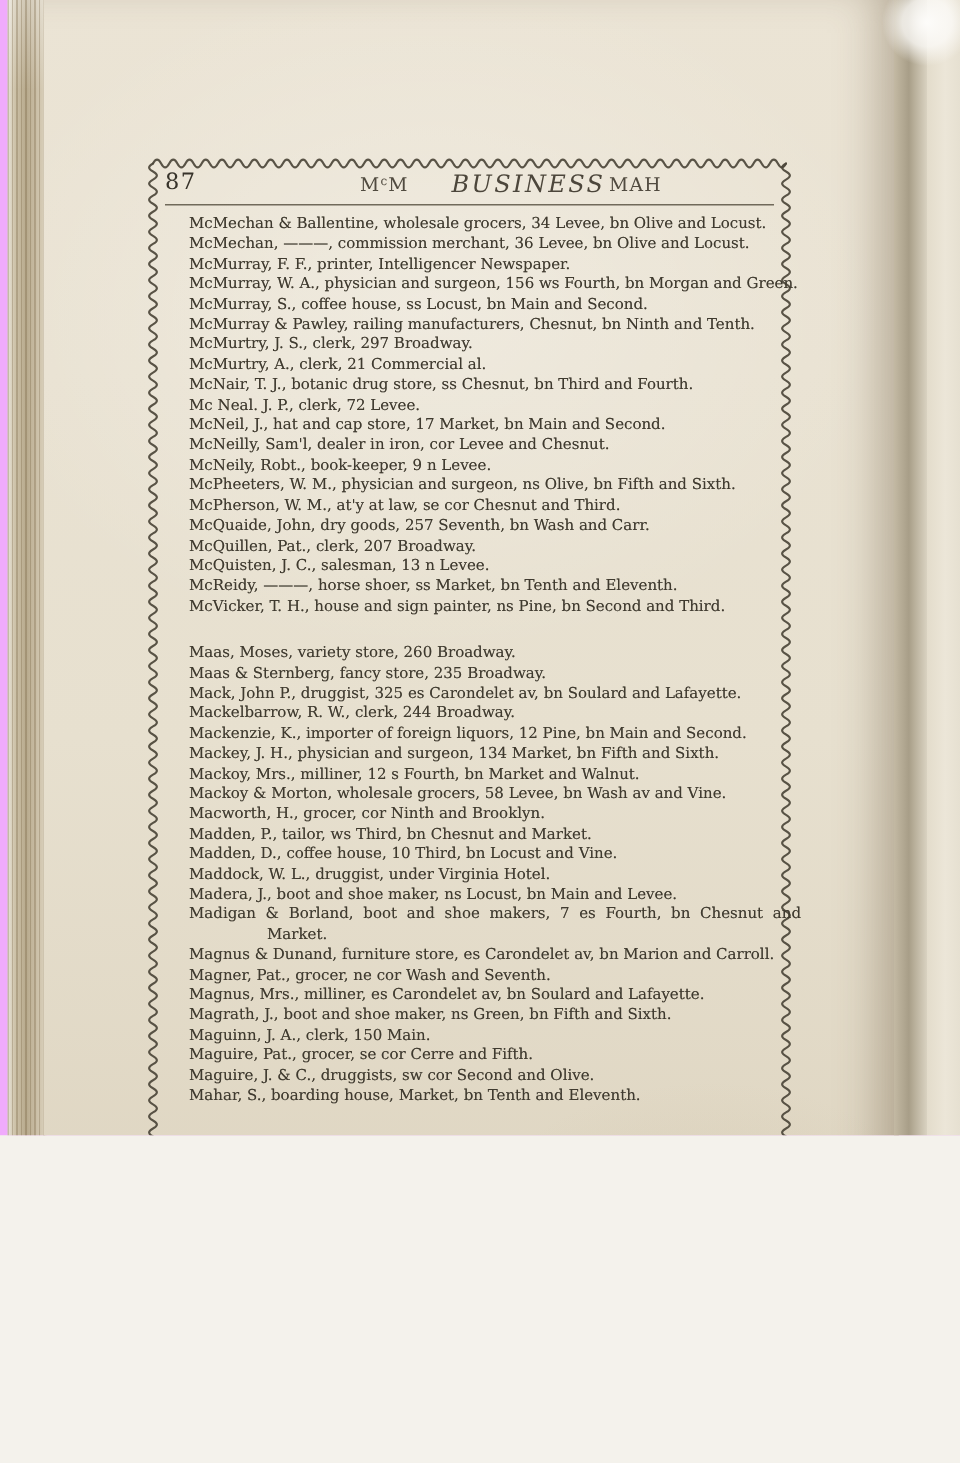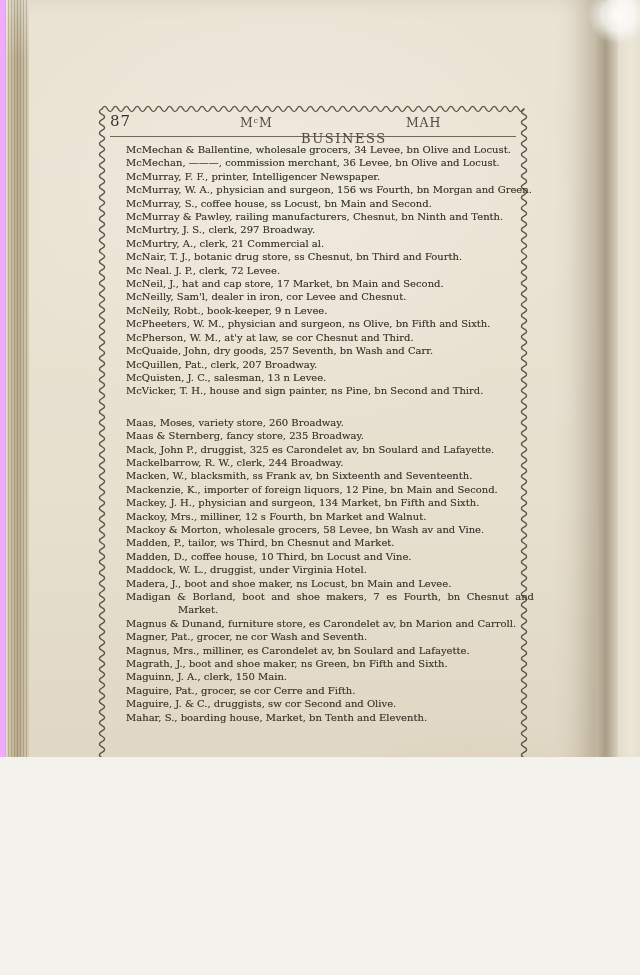--- a/index.html
+++ b/index.html
@@ -53,22 +53,23 @@
   .frame svg{position:absolute;left:0;top:0;}
   .pgnum{
     position:absolute;left:12px;top:7px;font-size:15px;color:#37332a;
     letter-spacing:1px;
   }
   .catch{position:absolute;top:10px;font-size:12.5px;color:#514b40;letter-spacing:.8px;}
   .catch sup{font-size:8px;vertical-align:4px;}
   .catch.l{left:142px;}
   .catch.r{left:308px;}
   .title{
-    position:absolute;left:203px;top:26px;font-size:13px;color:#4c463b;
+    position:absolute;left:203px;top:8px;font-size:16px;color:#4c463b;
     letter-spacing:1.6px;
+    font-style:italic;
   }
   .rule{position:absolute;left:12px;top:31px;width:406px;height:1px;background:#5a5344;opacity:.85;}
   .entries{
     position:absolute;left:28px;top:38px;width:408px;
     font-size:10px;line-height:13.4px;color:#3f3a2f;
     text-shadow:0 0 .4px rgba(63,58,47,.55);
   }
   .entry{
     margin:0;padding-left:52px;text-indent:-52px;
     text-align:justify;
@@ -117,33 +118,34 @@
           <p class="entry">McNair, T. J., botanic drug store, ss Chesnut, bn Third and Fourth.</p>
           <p class="entry">Mc Neal. J. P., clerk, 72 Levee.</p>
           <p class="entry">McNeil, J., hat and cap store, 17 Market, bn Main and Second.</p>
           <p class="entry">McNeilly, Sam'l, dealer in iron, cor Levee and Chesnut.</p>
           <p class="entry">McNeily, Robt., book-keeper, 9 n Levee.</p>
           <p class="entry">McPheeters, W. M., physician and surgeon, ns Olive, bn Fifth and Sixth.</p>
           <p class="entry">McPherson, W. M., at'y at law, se cor Chesnut and Third.</p>
           <p class="entry">McQuaide, John, dry goods, 257 Seventh, bn Wash and Carr.</p>
           <p class="entry">McQuillen, Pat., clerk, 207 Broadway.</p>
           <p class="entry">McQuisten, J. C., salesman, 13 n Levee.</p>
+          <p class="entry">McReidy, ———, horse shoer, ss Market, bn Tenth and Eleventh.</p>
           <p class="entry">McVicker, T. H., house and sign painter, ns Pine, bn Second and Third.</p>
         </div>
       <div class="group g2">
 
       <p class="entry">Maas, Moses, variety store, 260 Broadway.</p>
           <p class="entry">Maas &amp; Sternberg, fancy store, 235 Broadway.</p>
           <p class="entry">Mack, John P., druggist, 325 es Carondelet av, bn Soulard and Lafayette.</p>
           <p class="entry">Mackelbarrow, R. W., clerk, 244 Broadway.</p>
-          <p class="entry">Macken, W., blacksmith, ss Frank av, bn Sixteenth and Seventeenth.</p>
           <p class="entry">Mackenzie, K., importer of foreign liquors, 12 Pine, bn Main and Second.</p>
           <p class="entry">Mackey, J. H., physician and surgeon, 134 Market, bn Fifth and Sixth.</p>
           <p class="entry">Mackoy, Mrs., milliner, 12 s Fourth, bn Market and Walnut.</p>
           <p class="entry">Mackoy &amp; Morton, wholesale grocers, 58 Levee, bn Wash av and Vine.</p>
+          <p class="entry">Macworth, H., grocer, cor Ninth and Brooklyn.</p>
           <p class="entry">Madden, P., tailor, ws Third, bn Chesnut and Market.</p>
           <p class="entry">Madden, D., coffee house, 10 Third, bn Locust and Vine.</p>
           <p class="entry">Maddock, W. L., druggist, under Virginia Hotel.</p>
           <p class="entry">Madera, J., boot and shoe maker, ns Locust, bn Main and Levee.</p>
           <p class="entry">Madigan &amp; Borland, boot and shoe makers, 7 es Fourth, bn Chesnut and Market.</p>
           <p class="entry">Magnus &amp; Dunand, furniture store, es Carondelet av, bn Marion and Carroll.</p>
           <p class="entry">Magner, Pat., grocer, ne cor Wash and Seventh.</p>
           <p class="entry">Magnus, Mrs., milliner, es Carondelet av, bn Soulard and Lafayette.</p>
           <p class="entry">Magrath, J., boot and shoe maker, ns Green, bn Fifth and Sixth.</p>
           <p class="entry">Maguinn, J. A., clerk, 150 Main.</p>

